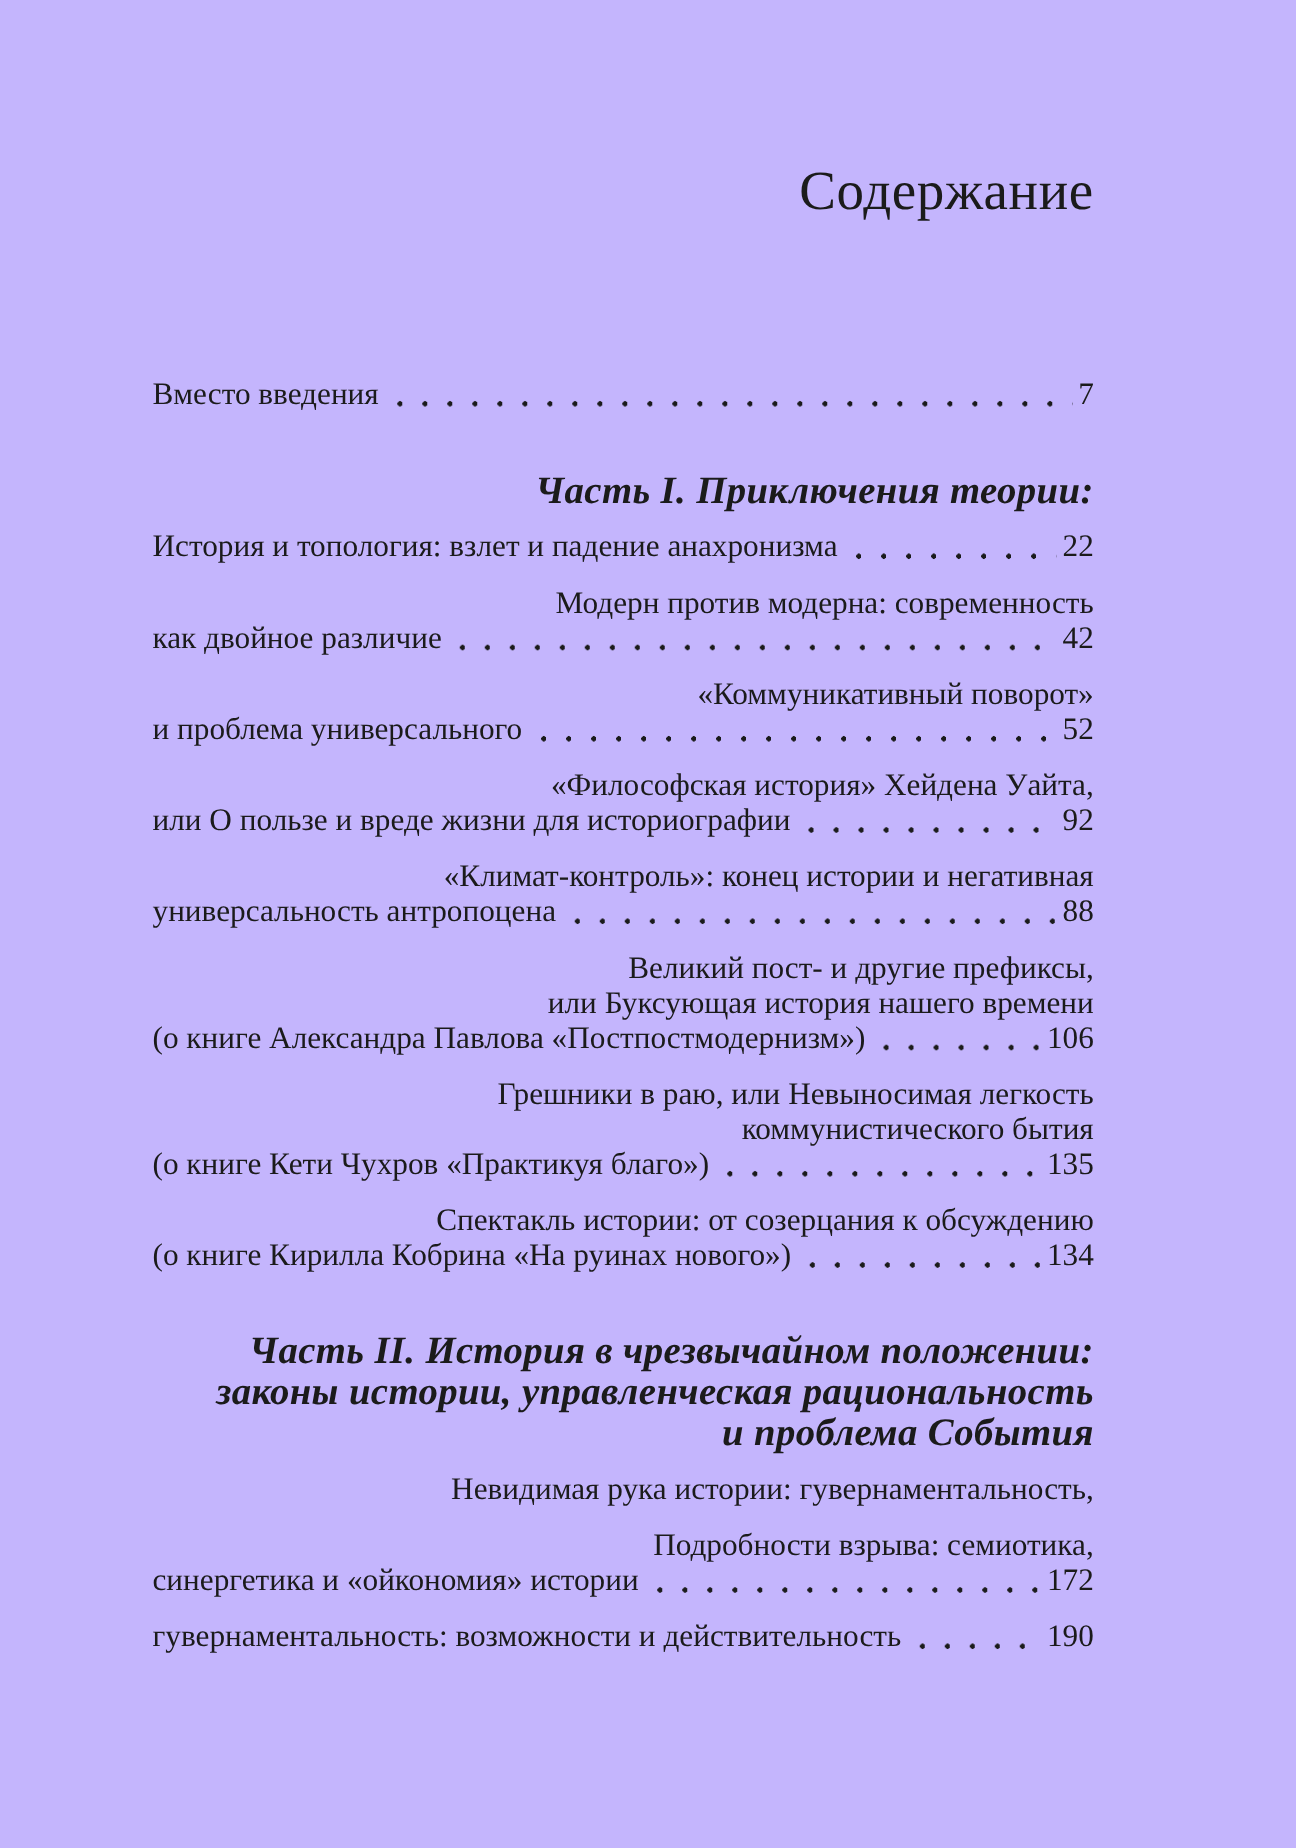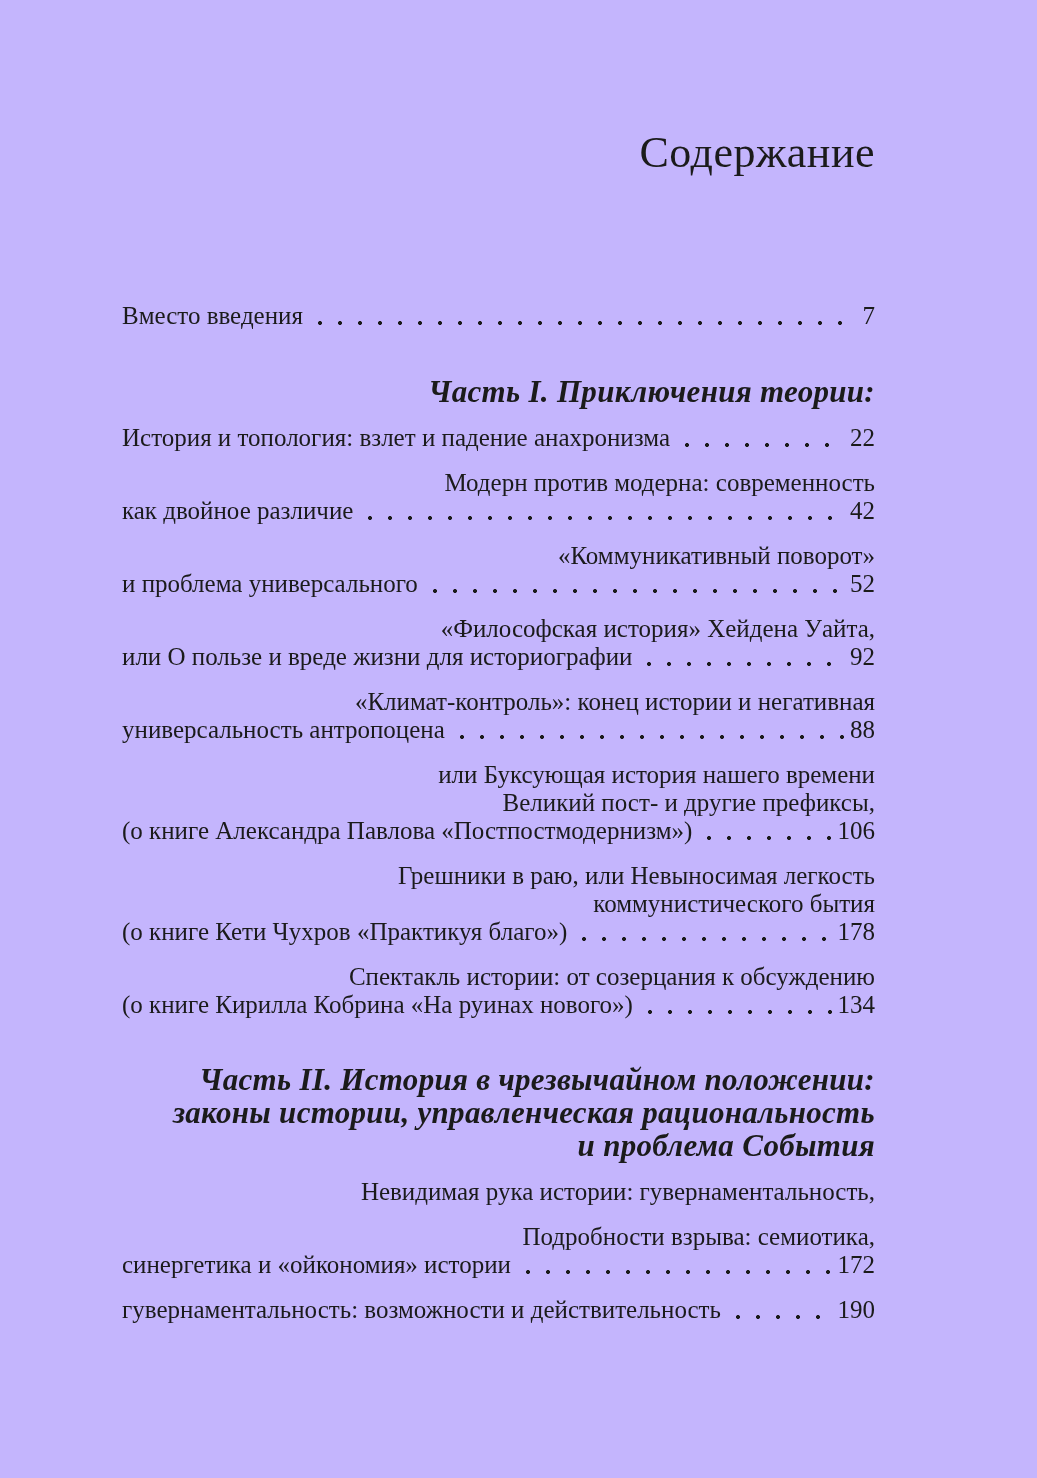--- a/index.html
+++ b/index.html
@@ -125,36 +125,36 @@
     <div class="toc-entry">
       <div class="entry-line">«Климат-контроль»: конец истории и негативная</div>
       <div class="entry-line last">
         <span class="entry-text">универсальность антропоцена</span>
         <span class="dots"></span>
         <span class="pagenum">88</span>
       </div>
     </div>
 
     <div class="toc-entry">
+      <div class="entry-line">Великий пост- и другие префиксы,</div>
       <div class="entry-line">или Буксующая история нашего времени</div>
-      <div class="entry-line">Великий пост- и другие префиксы,</div>
       <div class="entry-line last">
         <span class="entry-text">(о книге Александра Павлова «Постпостмодернизм»)</span>
         <span class="dots"></span>
         <span class="pagenum">106</span>
       </div>
     </div>
 
     <div class="toc-entry">
       <div class="entry-line">Грешники в раю, или Невыносимая легкость</div>
       <div class="entry-line">коммунистического бытия</div>
       <div class="entry-line last">
         <span class="entry-text">(о книге Кети Чухров «Практикуя благо»)</span>
         <span class="dots"></span>
-        <span class="pagenum">178</span>
+        <span class="pagenum">135</span>
       </div>
     </div>
 
     <div class="toc-entry">
       <div class="entry-line">Спектакль истории: от созерцания к обсуждению</div>
       <div class="entry-line last">
         <span class="entry-text">(о книге Кирилла Кобрина «На руинах нового»)</span>
         <span class="dots"></span>
         <span class="pagenum">134</span>
       </div>

